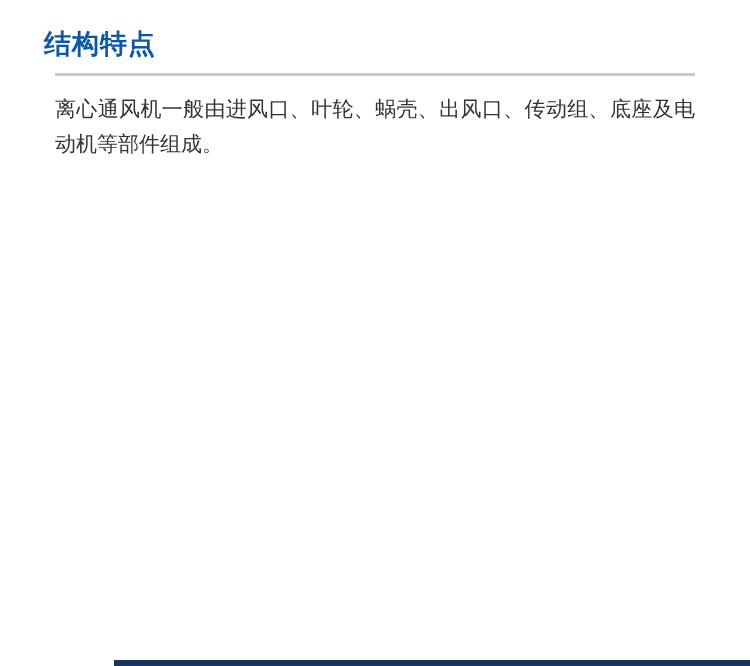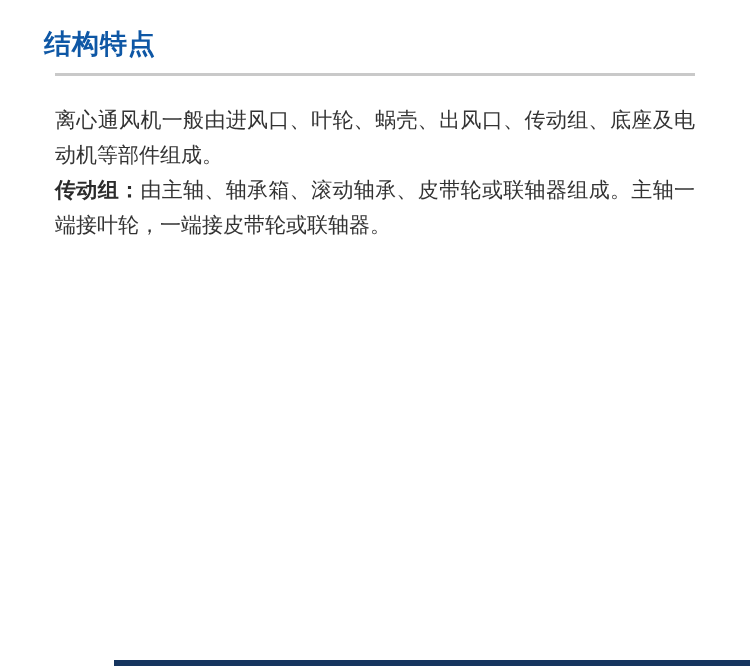--- a/index.html
+++ b/index.html
@@ -24,21 +24,21 @@
     color: #0e57a5;
     letter-spacing: 1px;
     line-height: 1.2;
   }
   .divider {
     margin: 13px 55px 0 55px;
     height: 3px;
     background: #c9c9c9;
   }
   .body {
-    margin-top: 26px;
+    margin-top: 15px;
     padding: 0 55px;
     font-size: 21px;
     line-height: 35px;
     color: #333333;
     text-align: justify;
     text-justify: inter-character;
   }
   .para { margin: 0; }
   .label {
     font-weight: 700;
@@ -58,18 +58,17 @@
 <div class="page">
   <h1 class="title" style="color: rgb(14, 87, 165);">结构特点</h1>
   <div class="divider" style="background: rgb(201, 201, 201);"></div>
   <div class="body">
     <p class="para">离心通风机一般由进风口、叶轮、蜗壳、出风口、传动组、底座及电动机等部件组成。</p>
     <div id="sections">
 
 
 
 
-  <p class="para"><b class="label">传动组：</b><span>由主轴、轴承箱、滚动轴承、皮带轮或联轴器组成。主轴一端接叶轮，一端接皮带轮或联轴器。</span></p>
 
 </div>
   </div>
   <div class="footer-bar" style="background: rgb(22, 53, 95);"></div>
 </div>
 
 </body></html>

